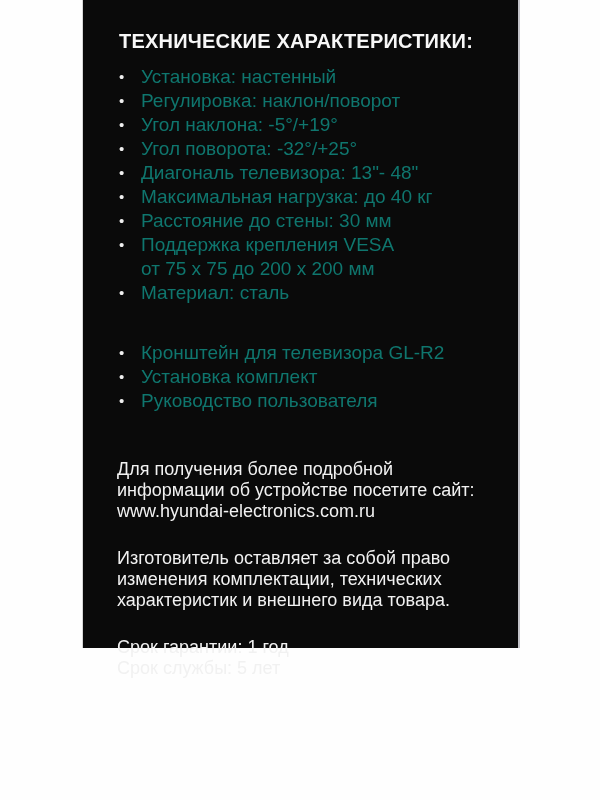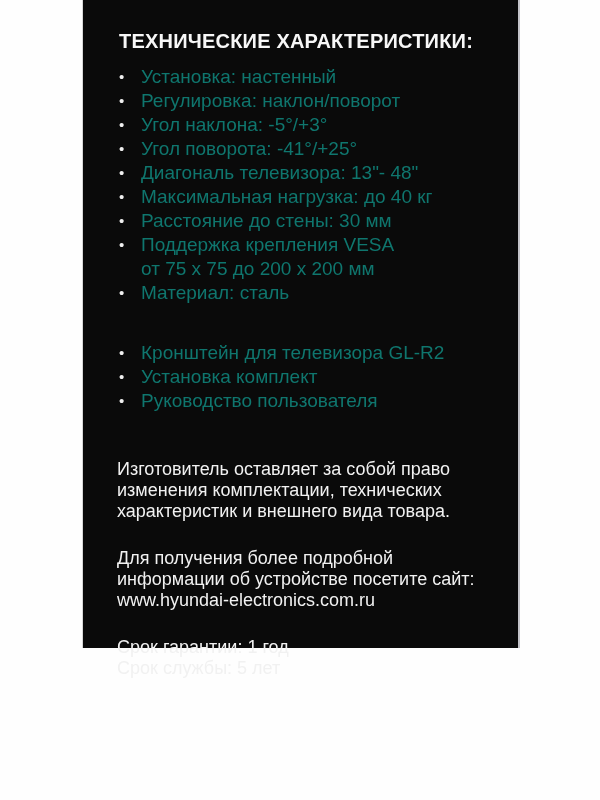--- a/index.html
+++ b/index.html
@@ -80,25 +80,25 @@
         <li>
           <span class="bullet">•</span>
           <span class="item-text">Установка: настенный</span>
         </li>
         <li>
           <span class="bullet">•</span>
           <span class="item-text">Регулировка: наклон/поворот</span>
         </li>
         <li>
           <span class="bullet">•</span>
-          <span class="item-text">Угол наклона: -5°/+3°</span>
+          <span class="item-text">Угол наклона: -5°/+19°</span>
         </li>
         <li>
           <span class="bullet">•</span>
-          <span class="item-text">Угол поворота: -41°/+25°</span>
+          <span class="item-text">Угол поворота: -32°/+25°</span>
         </li>
         <li>
           <span class="bullet">•</span>
           <span class="item-text">Диагональ телевизора: 13"- 48"</span>
         </li>
         <li>
           <span class="bullet">•</span>
           <span class="item-text">Максимальная нагрузка: до 40 кг</span>
         </li>
         <li>
@@ -128,24 +128,24 @@
           <span class="item-text">Установка комплект</span>
         </li>
         <li>
           <span class="bullet">•</span>
           <span class="item-text">Руководство пользователя</span>
         </li>
       </ul>
     </div>
 
     <div class="notes">
+      <p class="note-paragraph">Для получения более подробной
+информации об устройстве посетите сайт:
+www.hyundai-electronics.com.ru</p>
       <p class="note-paragraph">Изготовитель оставляет за собой право
 изменения комплектации, технических
 характеристик и внешнего вида товара.</p>
-      <p class="note-paragraph">Для получения более подробной
-информации об устройстве посетите сайт:
-www.hyundai-electronics.com.ru</p>
       <p class="note-paragraph note-warranty">Срок гарантии: 1 год
 Срок службы: 5 лет</p>
     </div>
 
   </div>
 </div>
 
 </body></html>

